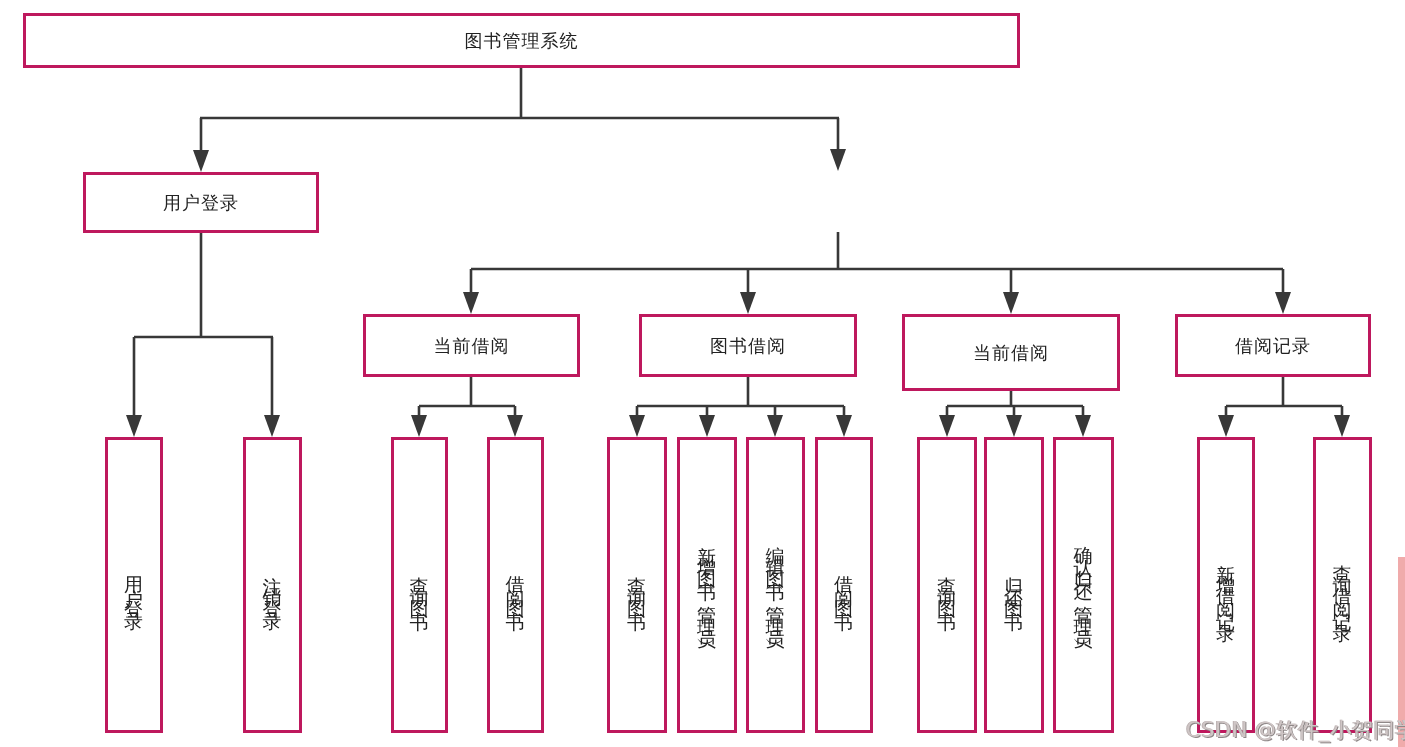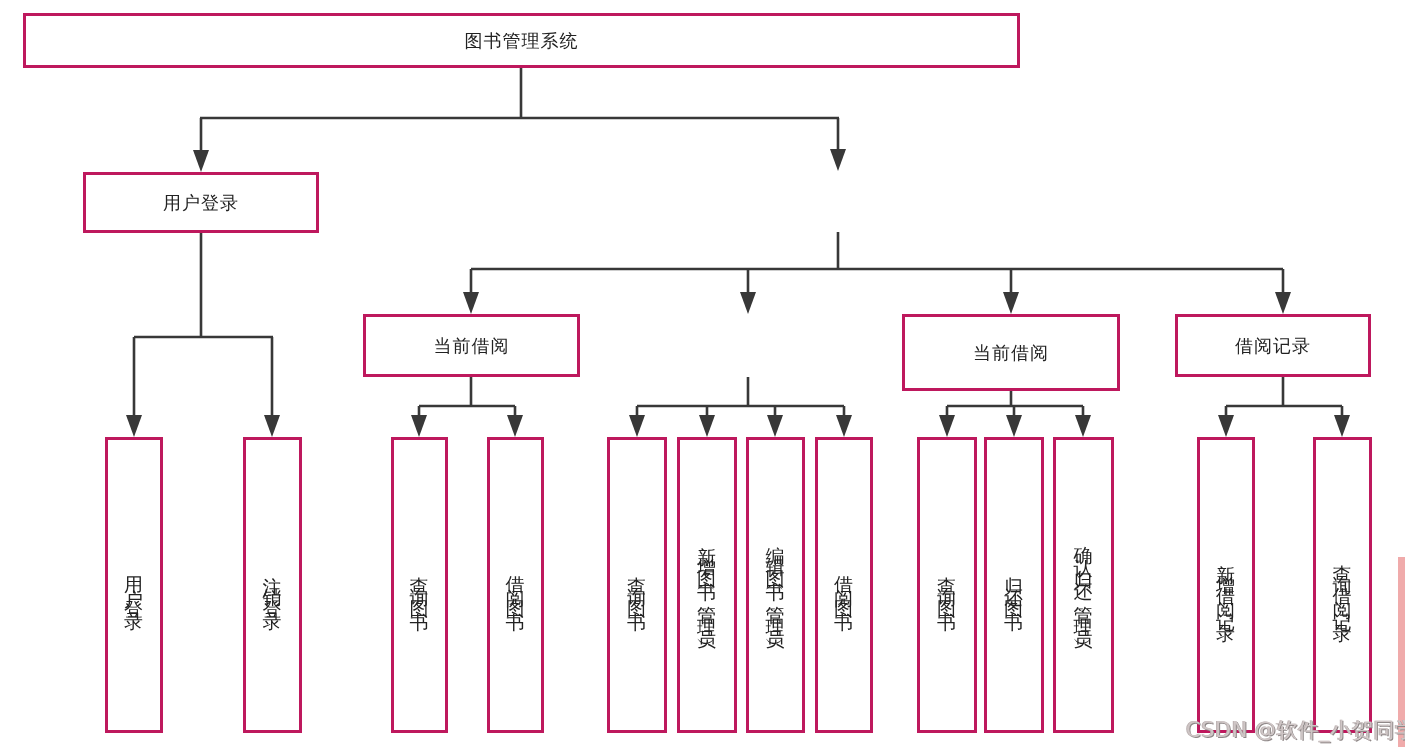--- a/index.html
+++ b/index.html
@@ -120,20 +120,21 @@
     <line x1="1342" y1="406" x2="1342" y2="419"></line>
     <polygon points="1218,415 1234,415 1226,437"></polygon>
     <polygon points="1334,415 1350,415 1342,437"></polygon>
   </svg>
 
   <div class="node h" style="left:23px;top:13px;width:997px;height:55px">图书管理系统</div>
 
   <div class="node h" style="left:83px;top:172px;width:236px;height:61px">用户登录</div>
 
   <div class="node h" style="left:363px;top:314px;width:217px;height:63px">当前借阅</div>
+  <div class="node h" style="left:639px;top:314px;width:218px;height:63px">图书借阅</div>
   <div class="node h" style="left:902px;top:314px;width:218px;height:77px">当前借阅</div>
   <div class="node h" style="left:1175px;top:314px;width:196px;height:63px">借阅记录</div>
 
   <div class="node v" style="left:105px;top:437px;width:58px;height:296px">
     <span class="vtext">用户登录</span>
   </div>
   <div class="node v" style="left:243px;top:437px;width:59px;height:296px">
     <span class="vtext">注销登录</span>
   </div>
 

